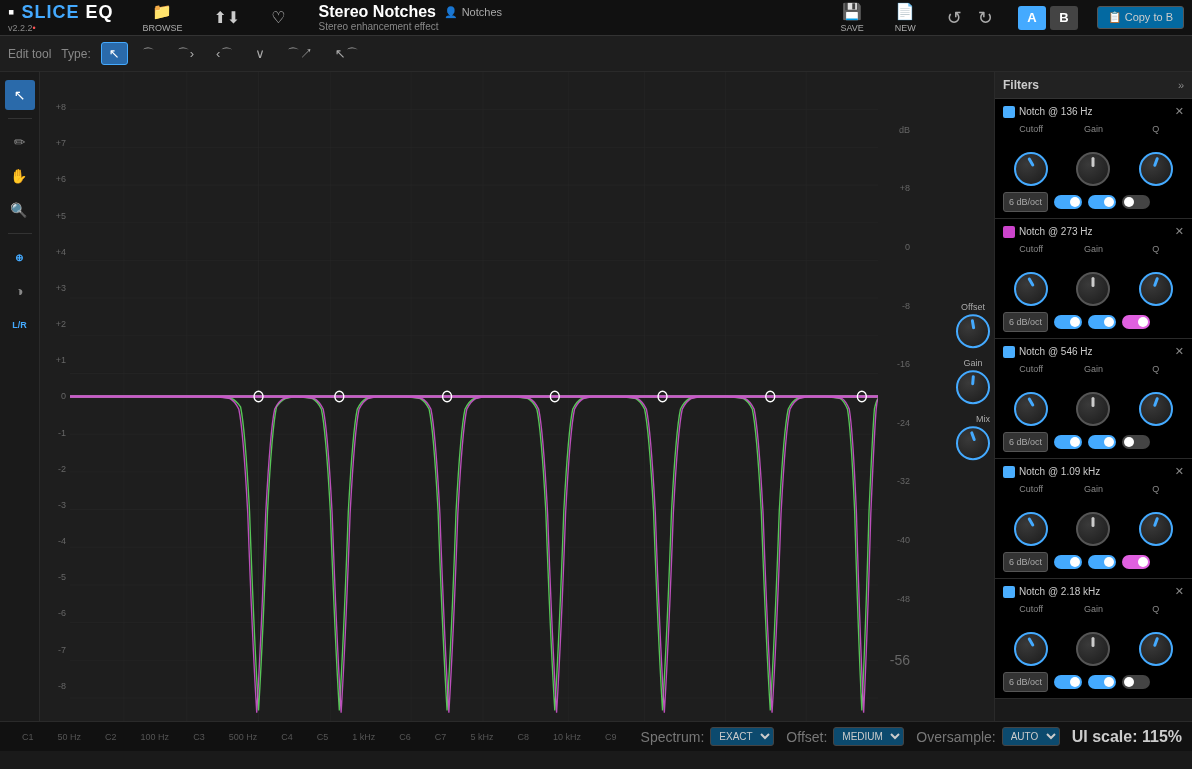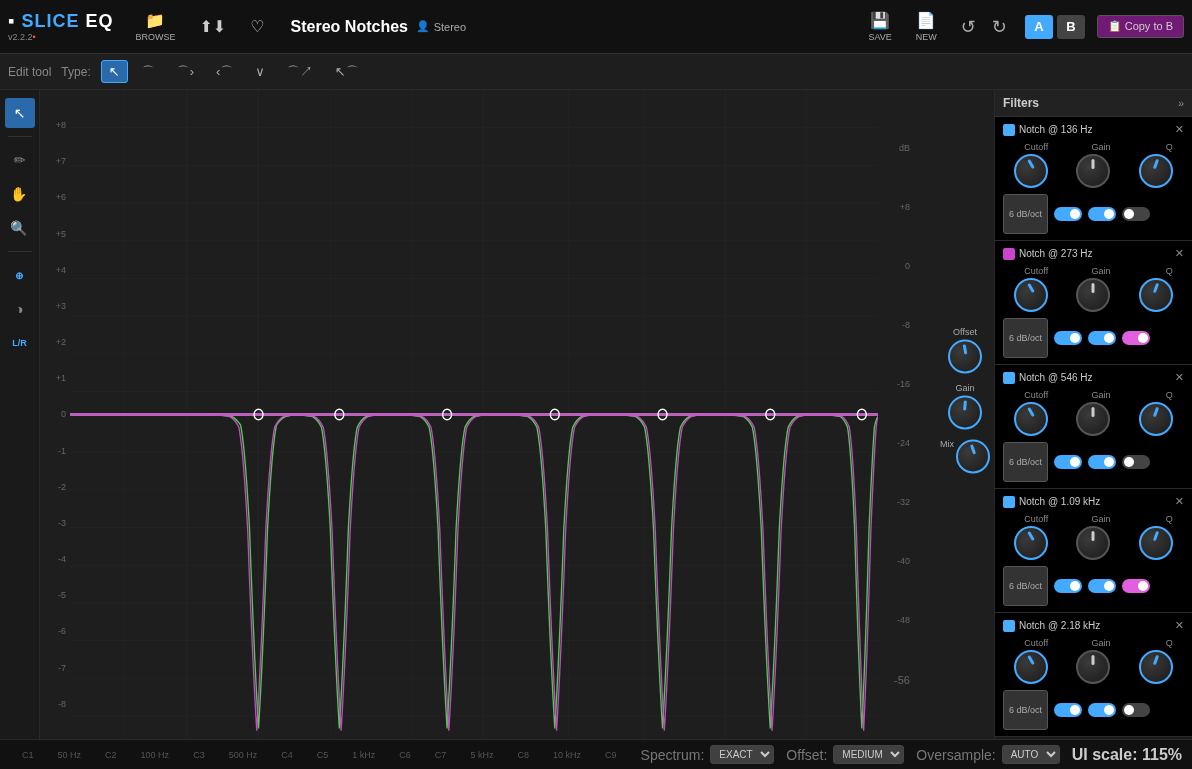--- a/index.html
+++ b/index.html
@@ -12,23 +12,23 @@
       height: 769px;
       overflow: hidden;
       position: relative;
     }
 
     
     .top-bar {
       display: flex;
       align-items: center;
       background: #111;
-      height: 54px;
+      height: 36px;
       padding: 0 8px;
-      gap: 12px;
+      gap: 19px;
       border-bottom: 1px solid #333;
     }
     .logo-area {
       display: flex;
       flex-direction: column;
       align-items: flex-start;
       margin-right: 4px;
     }
     .logo-title {
       font-size: 18px;
@@ -72,21 +72,21 @@
       border-radius: 3px;
       border: none;
       font-size: 13px;
       font-weight: bold;
       cursor: pointer;
       color: #fff;
     }
     .ab-btn.active { background: #4af; }
     .ab-btn.inactive { background: #444; }
     .copy-btn {
-      background: #701a75;
+      background: #0369a1;
       border: 1px solid #555;
       color: #ccc;
       padding: 4px 10px;
       border-radius: 3px;
       cursor: pointer;
       font-size: 11px;
     }
     .undo-redo { display: flex; gap: 4px; }
     .undo-redo button {
       background: transparent;
@@ -197,22 +197,22 @@
 
     .knob-row {
       display: flex;
       gap: 6px;
       justify-content: space-around;
       margin-bottom: 6px;
     }
     .knob-col {
       display: flex;
       flex-direction: column;
-      align-items: flex-end;
-      gap: 2px;
+      align-items: center;
+      gap: 18px;
     }
     .knob-label { font-size: 9px; color: #888; }
     .knob {
       width: 34px; height: 34px;
       border-radius: 50%;
       background: radial-gradient(circle at 35% 35%, #3a3a3a, #1a1a1a);
       border: 2px solid #555;
       position: relative;
       cursor: pointer;
     }
@@ -232,21 +232,21 @@
     .filter-footer {
       display: flex;
       align-items: center;
       gap: 6px;
     }
     .dbperoct-btn {
       background: #333;
       border: 1px solid #555;
       color: #aaa;
       font-size: 9px;
-      padding: 14px 5px;
+      padding: 4px 5px;
       border-radius: 3px;
       cursor: pointer;
     }
     .toggle-sw {
       width: 28px; height: 14px;
       border-radius: 7px;
       position: relative;
       cursor: pointer;
     }
     .toggle-sw.on { background: #4af; }
@@ -281,21 +281,21 @@
       color: #555;
       font-size: 9px;
     }
     .bottom-select-group {
       display: flex;
       align-items: center;
       gap: 6px;
     }
     .bottom-label { color: #777; font-size: 14px; }
     .bottom-select {
-      background: #404040;
+      background: #0c4a6e;
       border: 1px solid #444;
       color: #ccc;
       font-size: 10px;
       padding: 2px 4px;
       border-radius: 3px;
       cursor: pointer;
     }
     .ui-scale { color: #ccc; font-size: 16px; font-weight: bold; }
 
     
@@ -337,23 +337,24 @@
 
   <button class="top-btn">
     <span class="icon">♡</span>
   </button>
 
   <div class="preset-area">
     <div style="display:flex; align-items:center; gap:8px;">
       <div class="preset-name">Stereo Notches</div>
       <div class="author-area">
         <span class="author-icon">👤</span>
-        <span>Stereo</span>
-      </div>
-    </div>
+        <span>Notches</span>
+      </div>
+    </div>
+    <div class="preset-sub">Stereo enhancement effect</div>
   </div>
 
   <button class="top-btn">
     <span class="icon">💾</span>
     <span>SAVE</span>
   </button>
 
   <button class="top-btn">
     <span class="icon">📄</span>
     <span>NEW</span>
@@ -427,21 +428,21 @@
     <div style="position:absolute; right:80px; top:0; width:36px; height:100%; display:flex; flex-direction:column; justify-content:space-evenly; padding:4px 0;">
       <span style="font-size:9px;color:#666;text-align:right;padding-right:4px;">dB</span>
       <span style="font-size:9px;color:#666;text-align:right;padding-right:4px;">+8</span>
       <span style="font-size:9px;color:#666;text-align:right;padding-right:4px;">0</span>
       <span style="font-size:9px;color:#666;text-align:right;padding-right:4px;">-8</span>
       <span style="font-size:9px;color:#666;text-align:right;padding-right:4px;">-16</span>
       <span style="font-size:9px;color:#666;text-align:right;padding-right:4px;">-24</span>
       <span style="font-size:9px;color:#666;text-align:right;padding-right:4px;">-32</span>
       <span style="font-size:9px;color:#666;text-align:right;padding-right:4px;">-40</span>
       <span style="font-size:9px;color:#666;text-align:right;padding-right:4px;">-48</span>
-      <span style="font-size:11px;color:#666;text-align:right;padding-right:4px;">-56</span>
+      <span style="font-size:14px;color:#666;text-align:right;padding-right:4px;">-56</span>
     </div>
 
     <svg class="eq-svg" viewBox="0 0 900 620" preserveAspectRatio="none" style="position:absolute; left:30px; top:0; width:calc(100% - 30px - 116px); height:100%;">
 
       <line x1="0" y1="36" x2="900" y2="36" stroke="#2a2a2a" stroke-width="0.5"></line>
       <line x1="0" y1="72" x2="900" y2="72" stroke="#2a2a2a" stroke-width="0.5"></line>
       <line x1="0" y1="108" x2="900" y2="108" stroke="#2a2a2a" stroke-width="0.5"></line>
       <line x1="0" y1="144" x2="900" y2="144" stroke="#2a2a2a" stroke-width="0.5"></line>
       <line x1="0" y1="180" x2="900" y2="180" stroke="#2a2a2a" stroke-width="0.5"></line>
       <line x1="0" y1="216" x2="900" y2="216" stroke="#2a2a2a" stroke-width="0.5"></line>
@@ -509,21 +510,21 @@
 
     <div style="position:absolute; right:4px; top:50%; transform:translateY(-60%); display:flex; flex-direction:column; gap:10px; align-items:center;">
       <div style="display:flex; flex-direction:column; align-items:center; gap:2px;">
         <span style="font-size:9px;color:#aaa;">Offset</span>
         <div class="knob knob-offset blue-accent"></div>
       </div>
       <div style="display:flex; flex-direction:column; align-items:center; gap:2px;">
         <span style="font-size:9px;color:#aaa;">Gain</span>
         <div class="knob knob-gainv blue-accent"></div>
       </div>
-      <div style="display:flex; flex-direction:row; align-items:flex-start; gap:2px;">
+      <div style="display:flex; flex-direction:column; align-items:flex-end; gap:2px;">
         <span style="font-size:9px;color:#aaa;">Mix</span>
         <div class="knob knob-mix blue-accent"></div>
       </div>
     </div>
   </div>
 
   <div class="filters-panel">
     <div class="filters-header">
       <span class="filters-title">Filters</span>
       <span class="filters-expand">»</span>

